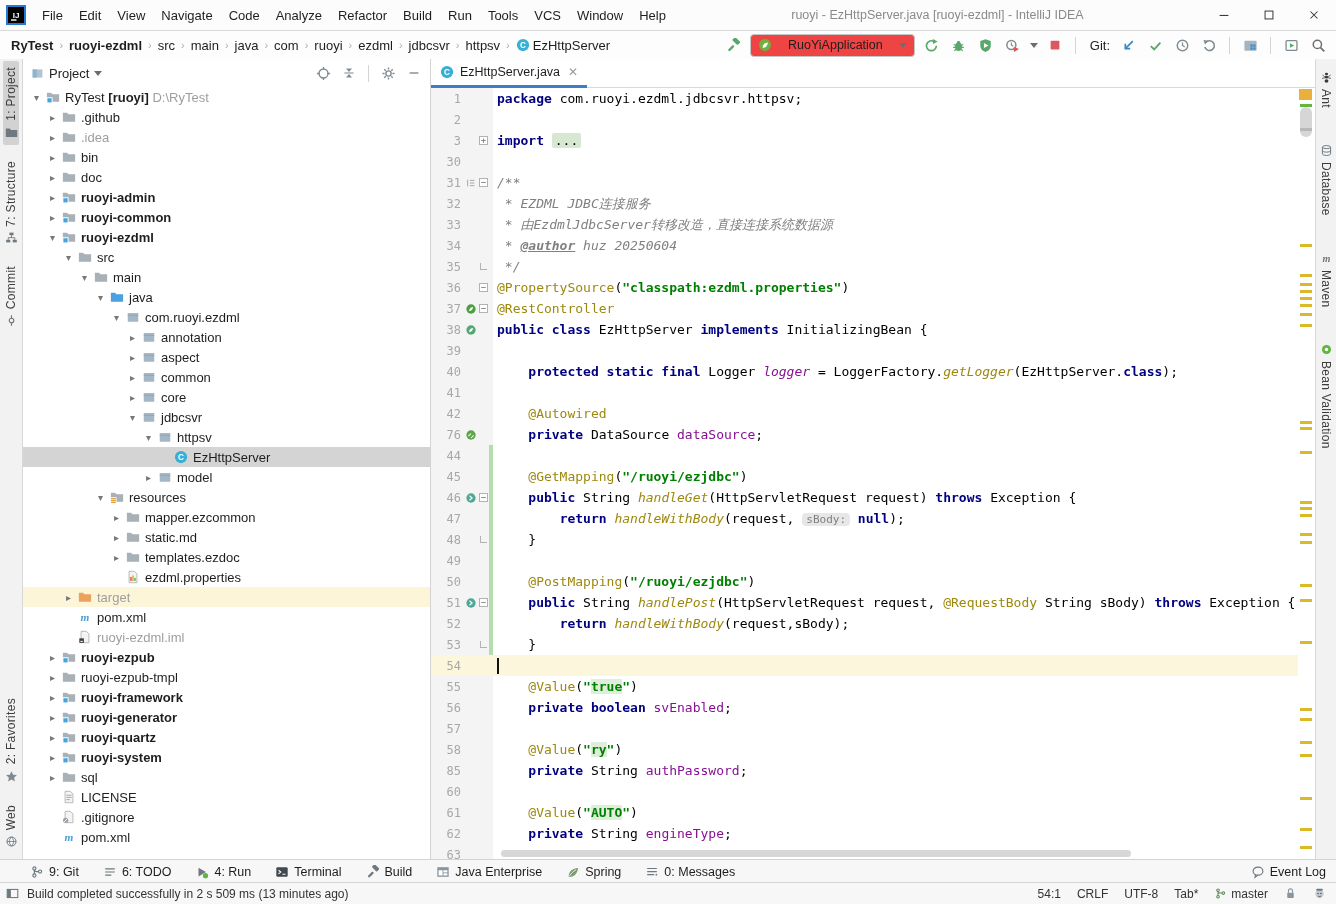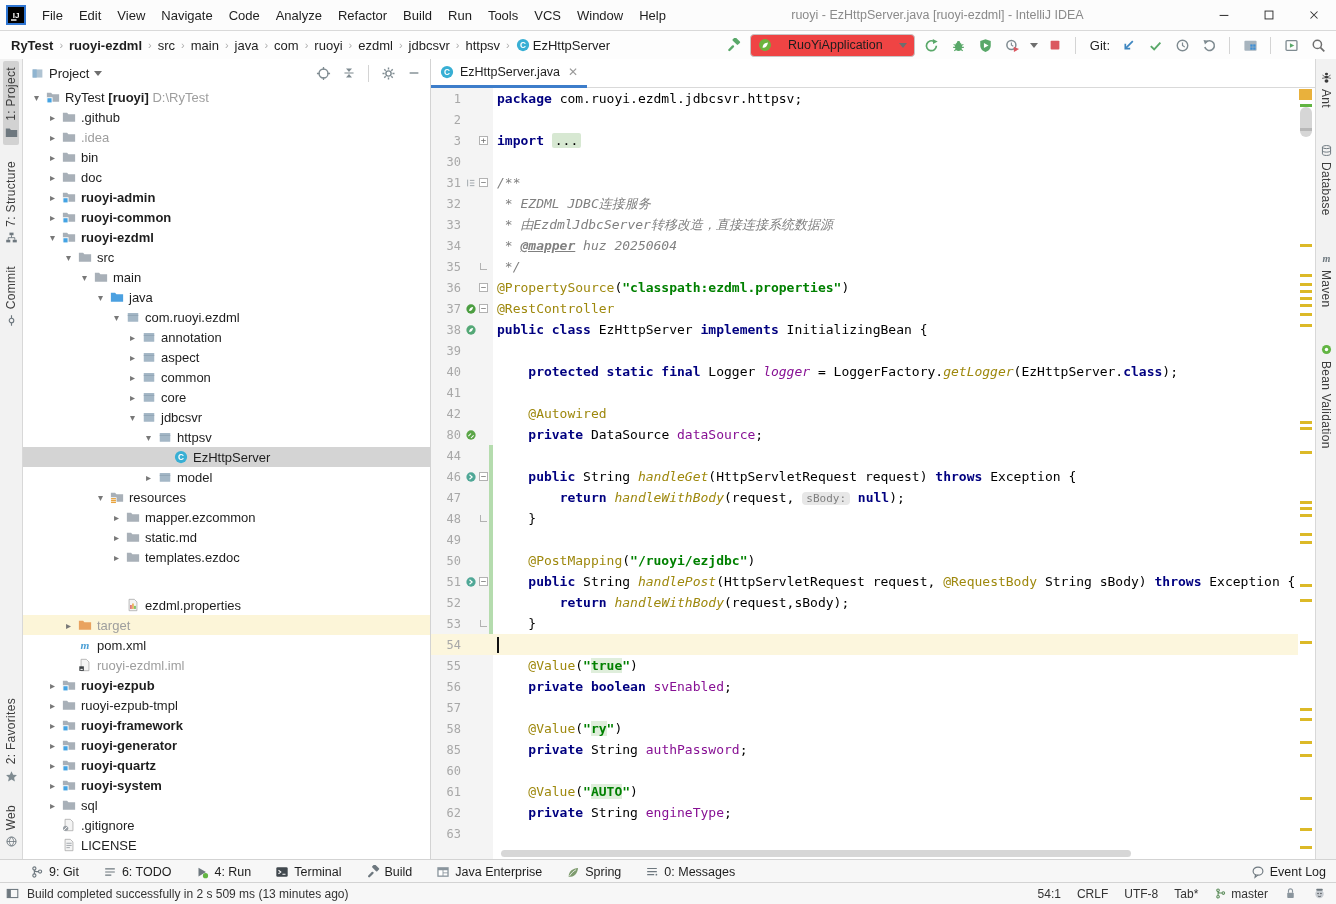--- a/index.html
+++ b/index.html
@@ -608,21 +608,21 @@
           </div>
           <div class="tree-row" style="padding-left: 86px;">
             <span class="arrow">▸</span>
             <span class="ticon ic">
               <svg width="14" height="14" viewBox="0 0 16 16">
                 <path d="M1 3h4.8l1.5 1.8H15V13.4H1z" fill="#A8B0B8"></path>
               </svg>
             </span>
             <span class="tlabel"><span class="tpart ">templates.ezdoc</span></span>
           </div>
-          <div class="tree-row" style="padding-left: 86px; margin-top: 28px;">
+          <div class="tree-row" style="padding-left: 86px;">
             <span class="arrow"></span>
             <span class="ticon ic">
               <svg width="14" height="14" viewBox="0 0 16 16">
                 <path d="M3.5 1.5h6l3 3v10h-9z" fill="#F4F4F4" stroke="#A9A9A9" stroke-width="0.9"></path>
                 <rect x="4.8" y="8" width="1.7" height="4.5" fill="#DB5860"></rect>
                 <rect x="7.1" y="6.3" width="1.7" height="6.2" fill="#E8A33D"></rect>
                 <rect x="9.4" y="9" width="1.7" height="3.5" fill="#62B543"></rect>
               </svg>
             </span>
             <span class="tlabel"><span class="tpart ">ezdml.properties</span></span>
@@ -727,35 +727,35 @@
                 <path d="M1 3h4.8l1.5 1.8H15V13.4H1z" fill="#A8B0B8"></path>
               </svg>
             </span>
             <span class="tlabel"><span class="tpart ">sql</span></span>
           </div>
           <div class="tree-row" style="padding-left: 22px;">
             <span class="arrow"></span>
             <span class="ticon ic">
               <svg width="14" height="14" viewBox="0 0 16 16">
                 <path d="M3.5 1.5h6l3 3v10h-9z" fill="#F4F4F4" stroke="#A9A9A9" stroke-width="0.9"></path>
+                <path d="M5 6h6M5 8.5h6M5 11h4" stroke="#9AA0A6" stroke-width="1"></path>
+              </svg>
+            </span>
+            <span class="tlabel"><span class="tpart ">LICENSE</span></span>
+          </div>
+          <div class="tree-row" style="padding-left: 22px;">
+            <span class="arrow"></span>
+            <span class="ticon ic">
+              <svg width="14" height="14" viewBox="0 0 16 16">
+                <path d="M3.5 1.5h6l3 3v10h-9z" fill="#F4F4F4" stroke="#A9A9A9" stroke-width="0.9"></path>
                 <circle cx="4.2" cy="11.8" r="3" fill="#9AA0A6"></circle>
                 <path d="M2.2 13.8l4-4" stroke="#fff" stroke-width="1"></path>
               </svg>
             </span>
             <span class="tlabel"><span class="tpart ">.gitignore</span></span>
-          </div>
-          <div class="tree-row" style="padding-left: 22px;">
-            <span class="arrow"></span>
-            <span class="ticon ic">
-              <svg width="14" height="14" viewBox="0 0 16 16">
-                <path d="M3.5 1.5h6l3 3v10h-9z" fill="#F4F4F4" stroke="#A9A9A9" stroke-width="0.9"></path>
-                <path d="M5 6h6M5 8.5h6M5 11h4" stroke="#9AA0A6" stroke-width="1"></path>
-              </svg>
-            </span>
-            <span class="tlabel"><span class="tpart ">LICENSE</span></span>
           </div>
           <div class="tree-row" style="padding-left: 22px;">
             <span class="arrow"></span>
             <span class="ticon ic">
               <svg width="14" height="14" viewBox="0 0 16 16">
                 <text x="8" y="12.5" font-size="13" font-style="italic" font-weight="bold" fill="#4B9FD5" text-anchor="middle" font-family="Liberation Serif,serif">m</text>
               </svg>
             </span>
             <span class="tlabel"><span class="tpart ">pom.xml</span></span>
           </div>
@@ -832,21 +832,21 @@
               <span class="gicon ic"></span>
               <span class="gfold"></span>
               <span class="gbar"></span>
               <span class="ctext"><span class="tk-c"> * 由EzdmlJdbcServer转移改造，直接连接系统数据源</span></span>
             </div>
             <div class="code-line">
               <span class="lnum">34</span>
               <span class="gicon ic"></span>
               <span class="gfold"></span>
               <span class="gbar"></span>
-              <span class="ctext"><span class="tk-c"> * </span><span class="tk-ct">@mapper</span><span class="tk-c"> huz 20250604</span></span>
+              <span class="ctext"><span class="tk-c"> * </span><span class="tk-ct">@author</span><span class="tk-c"> huz 20250604</span></span>
             </div>
             <div class="code-line">
               <span class="lnum">35</span>
               <span class="gicon ic"></span>
               <span class="gfold">
                 <span class="fme"></span>
               </span>
               <span class="gbar"></span>
               <span class="ctext"><span class="tk-c"> */</span></span>
             </div>
@@ -907,37 +907,44 @@
               <span class="ctext"></span>
             </div>
             <div class="code-line">
               <span class="lnum">42</span>
               <span class="gicon ic"></span>
               <span class="gfold"></span>
               <span class="gbar"></span>
               <span class="ctext"><span class="tk-p">    </span><span class="tk-a">@Autowired</span></span>
             </div>
             <div class="code-line">
-              <span class="lnum">80</span>
+              <span class="lnum">76</span>
               <span class="gicon ic">
                 <svg width="12" height="12" viewBox="0 0 16 16">
                   <circle cx="8" cy="8" r="6.2" fill="#5AA547"></circle>
                   <path d="M4.5 9.5L8 6M8 12l3.5-3.5" stroke="#fff" stroke-width="1.4" fill="none"></path>
                 </svg>
               </span>
               <span class="gfold"></span>
               <span class="gbar"></span>
               <span class="ctext"><span class="tk-p">    </span><span class="tk-k">private </span><span class="tk-p">DataSource </span><span class="tk-f">dataSource</span><span class="tk-p">;</span></span>
             </div>
             <div class="code-line">
               <span class="lnum">44</span>
               <span class="gicon ic"></span>
               <span class="gfold"></span>
               <span class="gbar on"></span>
               <span class="ctext"></span>
+            </div>
+            <div class="code-line">
+              <span class="lnum">45</span>
+              <span class="gicon ic"></span>
+              <span class="gfold"></span>
+              <span class="gbar on"></span>
+              <span class="ctext"><span class="tk-p">    </span><span class="tk-a">@GetMapping</span><span class="tk-p">(</span><span class="tk-s">"/ruoyi/ezjdbc"</span><span class="tk-p">)</span></span>
             </div>
             <div class="code-line">
               <span class="lnum">46</span>
               <span class="gicon ic">
                 <svg width="12" height="12" viewBox="0 0 16 16">
                   <circle cx="8" cy="8" r="6.2" fill="#4FA796"></circle>
                   <path d="M6 5l3.5 3L6 11" stroke="#fff" stroke-width="1.5" fill="none"></path>
                 </svg>
               </span>
               <span class="gfold">

